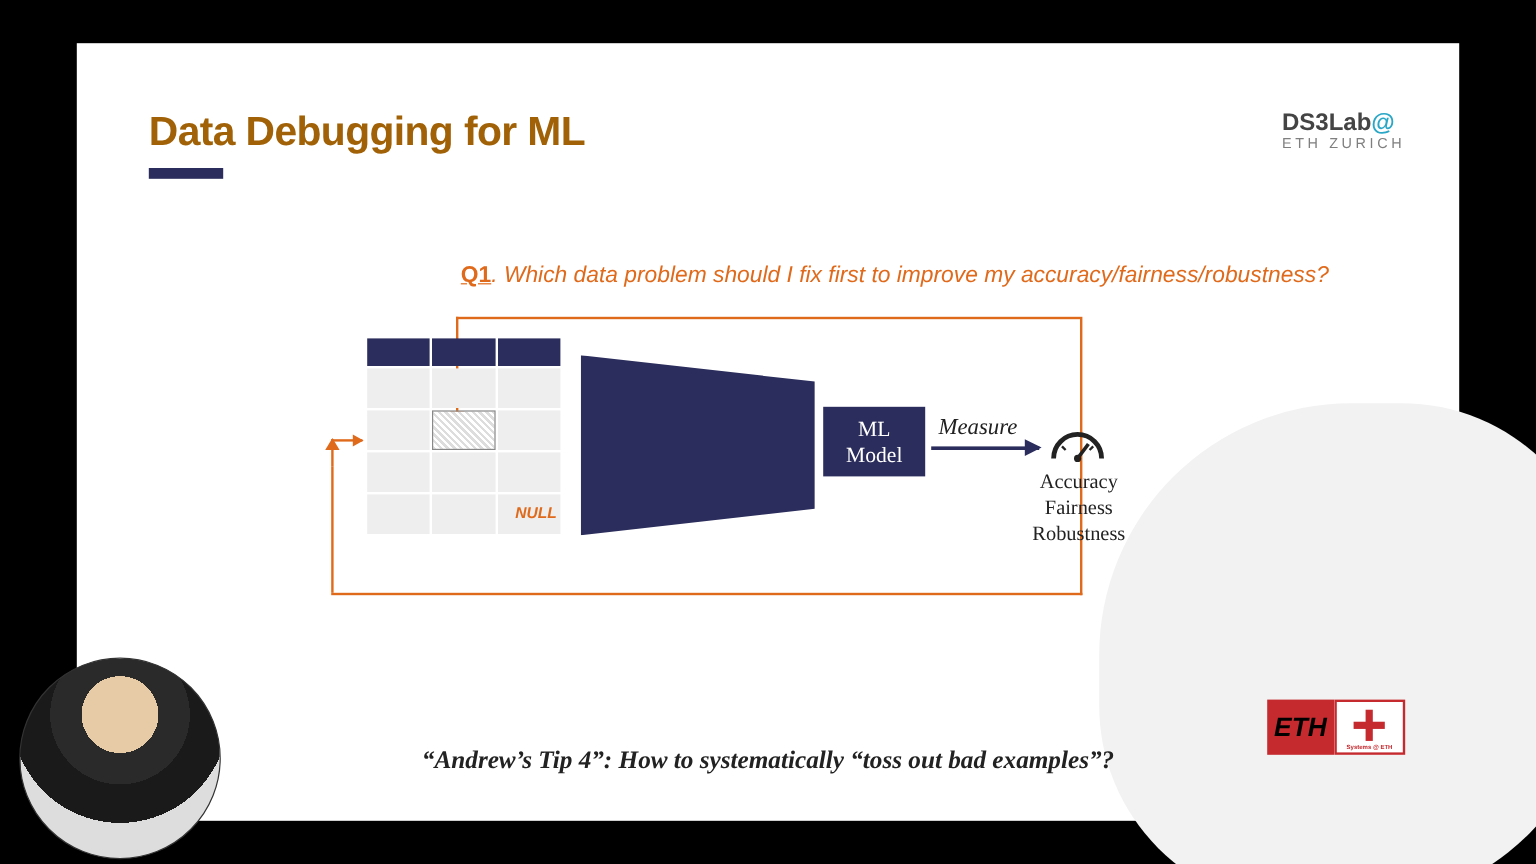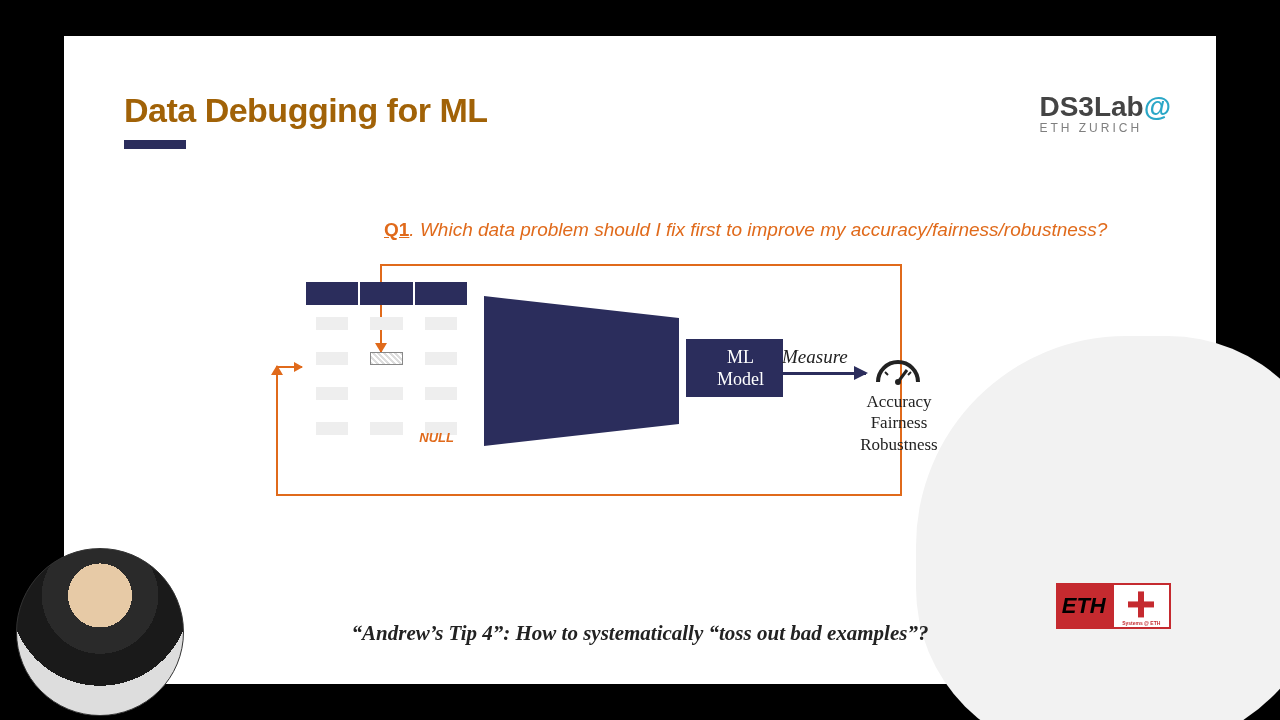--- a/index.html
+++ b/index.html
@@ -4,21 +4,21 @@
 <style>
   html,body{margin:0;padding:0;width:1280px;height:720px;overflow:hidden;font-family:Arial,Helvetica,sans-serif;background:#000;}
   .slide{position:absolute;left:64px;top:36px;width:1152px;height:648px;background:#fff;}
   
   .blob{position:absolute;right:-120px;top:300px;width:420px;height:420px;background:#f2f2f2;border-radius:50% 40% 50% 40%;}
   
   .title{position:absolute;left:60px;top:55px;font-size:34px;font-weight:900;color:#a16207;letter-spacing:-0.5px;}
   .title-underline{position:absolute;left:60px;top:104px;width:62px;height:9px;background:#2b2d5c;}
   
   .logo{position:absolute;right:45px;top:55px;text-align:left;}
-  .logo-row1{font-size:28px;font-weight:700;color:#444;}
+  .logo-row1{font-size:20px;font-weight:700;color:#444;}
   .logo-row1 .at{color:#2aa7c7;font-weight:700;}
   .logo-row2{font-size:12px;color:#7f7f7f;letter-spacing:3px;margin-top:-2px;}
   
   .q1{position:absolute;left:320px;top:182px;font-size:19px;font-style:italic;color:#e06a1b;line-height:1.25;}
   .q1 .label{font-weight:700;text-decoration:underline;font-style:normal;}
   
   .q2{position:absolute;left:216px;top:466px;font-size:19px;font-style:italic;color:#e06a1b;line-height:1.25;}
   .q2 .label{font-weight:700;text-decoration:underline;font-style:normal;}
   
   .obox{position:absolute;left:212px;top:228px;width:624px;height:230px;border:2px solid #e06a1b;border-left:none;border-top:none;pointer-events:none;}
@@ -30,30 +30,30 @@
   
   .arrow-up{position:absolute;left:212px;top:330px;width:2px;height:23px;background:#e06a1b;}
   .arrow-up::after{content:"";position:absolute;left:-5px;top:-1px;border-left:6px solid transparent;border-right:6px solid transparent;border-bottom:10px solid #e06a1b;}
   .arrow-up-h{position:absolute;left:212px;top:330px;width:26px;height:2px;background:#e06a1b;}
   .arrow-up-h::after{content:"";position:absolute;right:-1px;top:-4px;border-top:5px solid transparent;border-bottom:5px solid transparent;border-left:9px solid #e06a1b;}
   
   .dtable{position:absolute;left:241px;top:245px;width:163px;height:175px;}
   .dtable .hdr{height:25px;display:flex;}
   .dtable .hdr div{flex:1;background:#2b2d5c;margin:1px;}
   .dtable .row{height:35px;display:flex;}
-  .dtable .row div{flex:1;background:#eeeeee;margin:11px;position:relative;}
+  .dtable .row div{flex:1;background:#eeeeee;margin:1px;position:relative;}
   .dtable .hatch{background:repeating-linear-gradient(45deg,#ddd,#ddd 2px,#fff 2px,#fff 4px)!important;border:1px solid #888;}
   .nulltxt{position:absolute;right:3px;top:8px;color:#e06a1b;font-size:13px;font-weight:700;font-style:italic;}
   
   .trap{position:absolute;left:420px;top:260px;width:195px;height:150px;}
   .trap svg{width:100%;height:100%;}
   .trap-text{position:absolute;left:420px;top:303px;width:195px;text-align:center;color:#fff;font-size:20px;line-height:1.35;font-family:Georgia,serif;}
   .trap-text .script{font-family:'Brush Script MT',cursive;font-style:italic;}
   
-  .mlmodel{position:absolute;left:622px;top:303px;width:85px;height:58px;background:#2b2d5c;color:#fff;font-size:18px;text-align:center;line-height:1.25;display:flex;align-items:center;justify-content:center;font-family:Georgia,serif;padding-left:12px;}
+  .mlmodel{position:absolute;left:622px;top:303px;width:85px;height:58px;background:#2b2d5c;color:#fff;font-size:18px;text-align:center;line-height:1.25;display:flex;align-items:center;justify-content:center;font-family:Georgia,serif;}
   
   .measure-arrow{position:absolute;left:712px;top:336px;width:90px;height:3px;background:#2b2d5c;}
   .measure-arrow::after{content:"";position:absolute;right:-2px;top:-6px;border-top:7px solid transparent;border-bottom:7px solid transparent;border-left:14px solid #2b2d5c;}
   .measure-label{position:absolute;left:718px;top:310px;font-style:italic;font-family:Georgia,serif;font-size:19px;color:#222;}
   
   .gauge{position:absolute;left:810px;top:320px;width:48px;height:30px;}
   .gauge svg{width:48px;height:30px;}
   
   .metrics{position:absolute;left:775px;top:355px;width:120px;text-align:center;font-family:Georgia,serif;font-size:17px;line-height:1.25;color:#222;}
   

